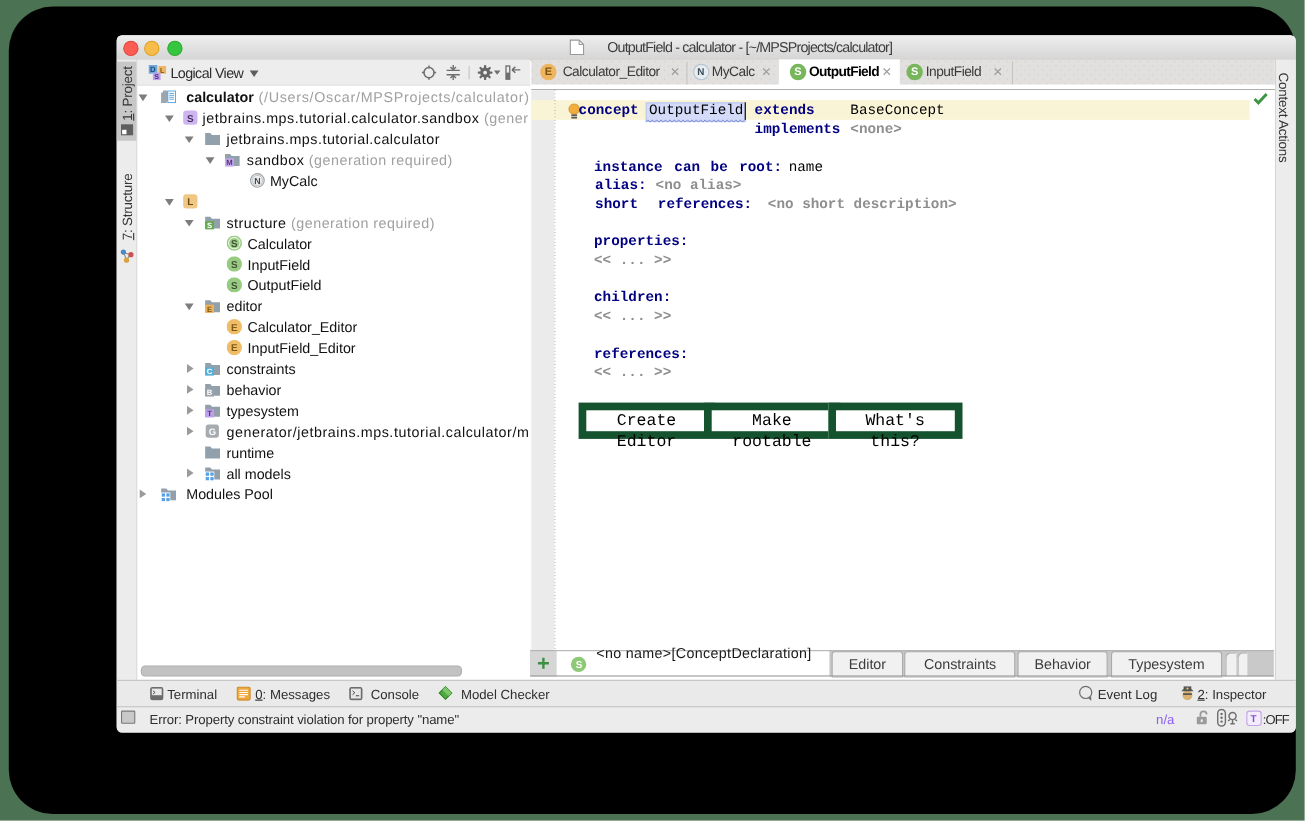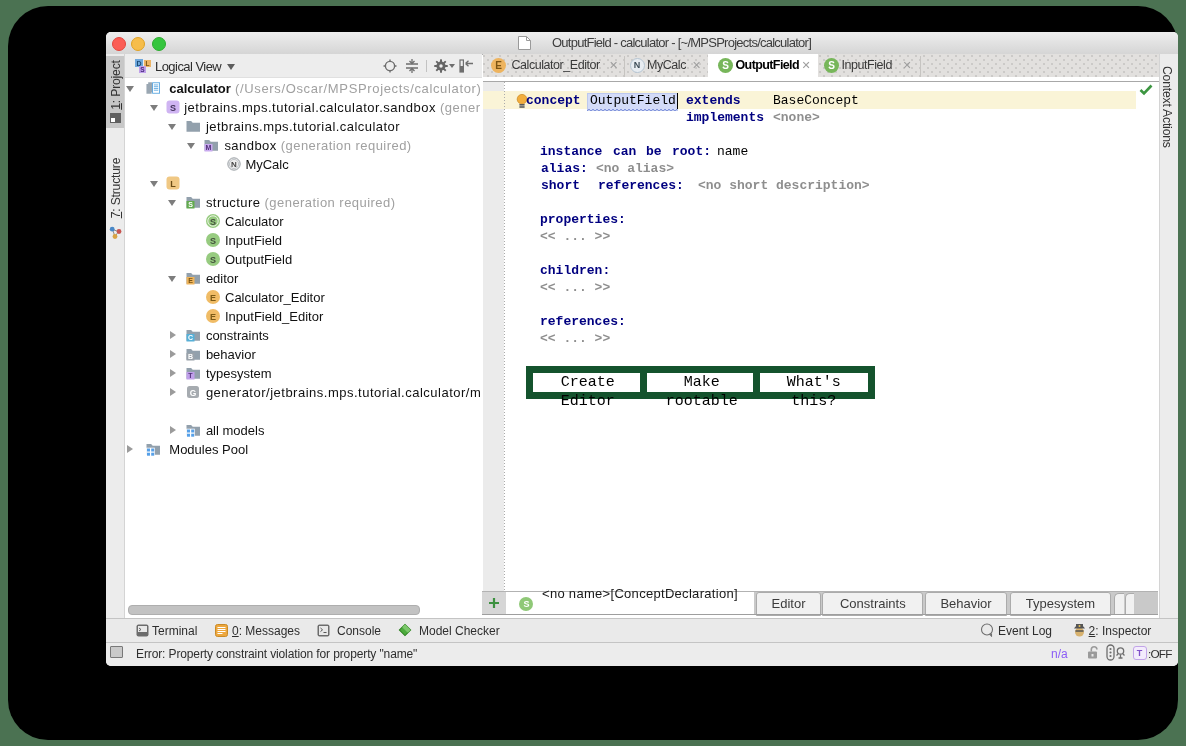--- a/index.html
+++ b/index.html
@@ -261,20 +261,26 @@
         </svg>
       <span class="lbl" style="left:80.9px">typesystem</span>
       </div>
     <div class="trow" style="top:304.5px">
         <div class="arrow-r" style="left:44.6px"></div>
       <svg class="ticon" style="left:61px" width="14" height="14">
           <rect x="1" y="1" width="12" height="12" rx="2.5" fill="#a6abb0"></rect>
           <text x="7" y="10.5" font-size="8.5" font-weight="bold" fill="#fff" text-anchor="middle">G</text>
         </svg>
       <span class="lbl" style="left:80.9px;letter-spacing:0.5px;">generator/jetbrains.mps.tutorial.calculator/m</span>
+      </div>
+    <div class="trow" style="top:323.5px">
+      <svg class="ticon" style="left:61px" width="14" height="13" viewBox="0 0 14 13">
+          <path d="M0.5 1.5 h4.6 l1.6 1.8 h7.3 v9 h-13.5 z" fill="#92a0ac"></path>
+        </svg>
+      <span class="lbl" style="left:80.9px">runtime</span>
       </div>
     <div class="trow" style="top:361.5px">
         <div class="arrow-r" style="left:2px"></div>
       <svg class="ticon" style="left:21px" width="14" height="13" viewBox="0 0 14 13">
           <path d="M0.5 1.5 h4.6 l1.6 1.8 h7.3 v9 h-13.5 z" fill="#92a0ac"></path>
           <rect x="0.2" y="5.2" width="8.6" height="8.6" fill="#fff"></rect>
           <rect x="1" y="6" width="3" height="3" fill="#56a0e8"></rect>
           <rect x="5.2" y="6" width="3" height="3" fill="#56a0e8"></rect>
           <rect x="1" y="10.2" width="3" height="3" fill="#56a0e8"></rect>
           <rect x="5.2" y="10.2" width="3" height="3" fill="#56a0e8"></rect>

